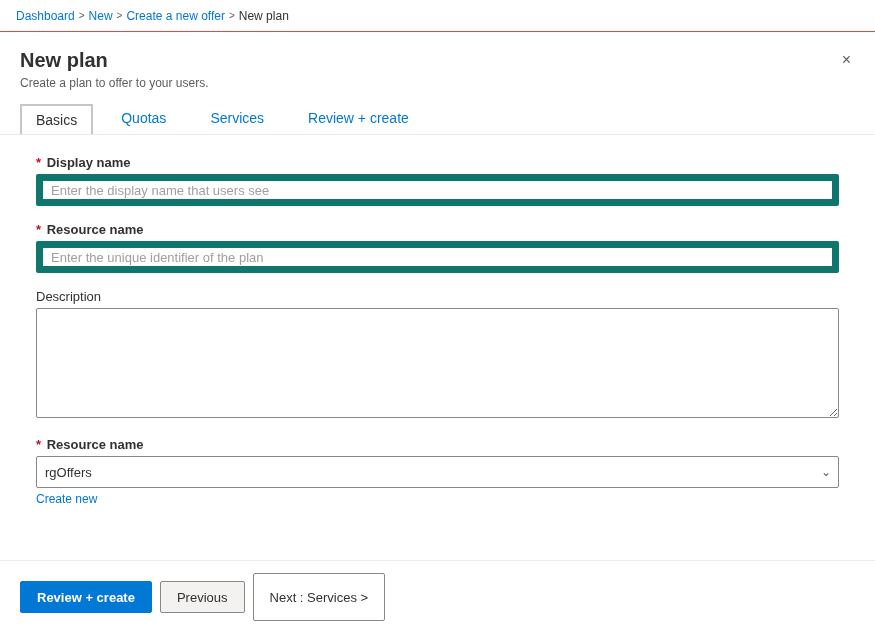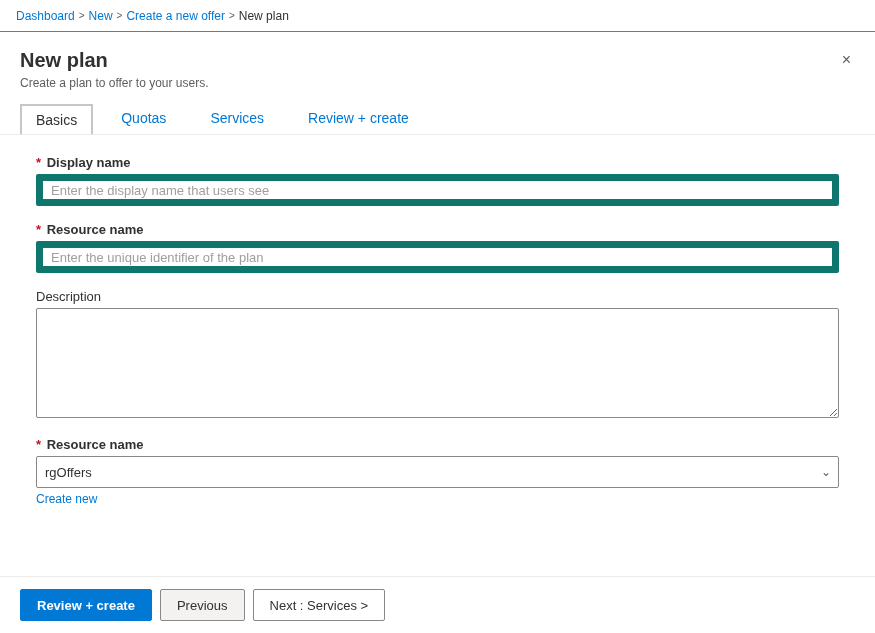--- a/index.html
+++ b/index.html
@@ -229,21 +229,21 @@
       padding: 0 16px;
       background: #f3f2f1;
       color: #323130;
       border: 1px solid #8a8886;
       border-radius: 2px;
       font-size: 13px;
       cursor: pointer;
     }
 
     .btn-next {
-      height: 32px;
+      height: 48px;
       padding: 6px 16px;
       background: #ffffff;
       color: #323130;
       border: 1px solid #8a8886;
       border-radius: 2px;
       font-size: 13px;
       cursor: pointer;
     }
 
     .description-label {

